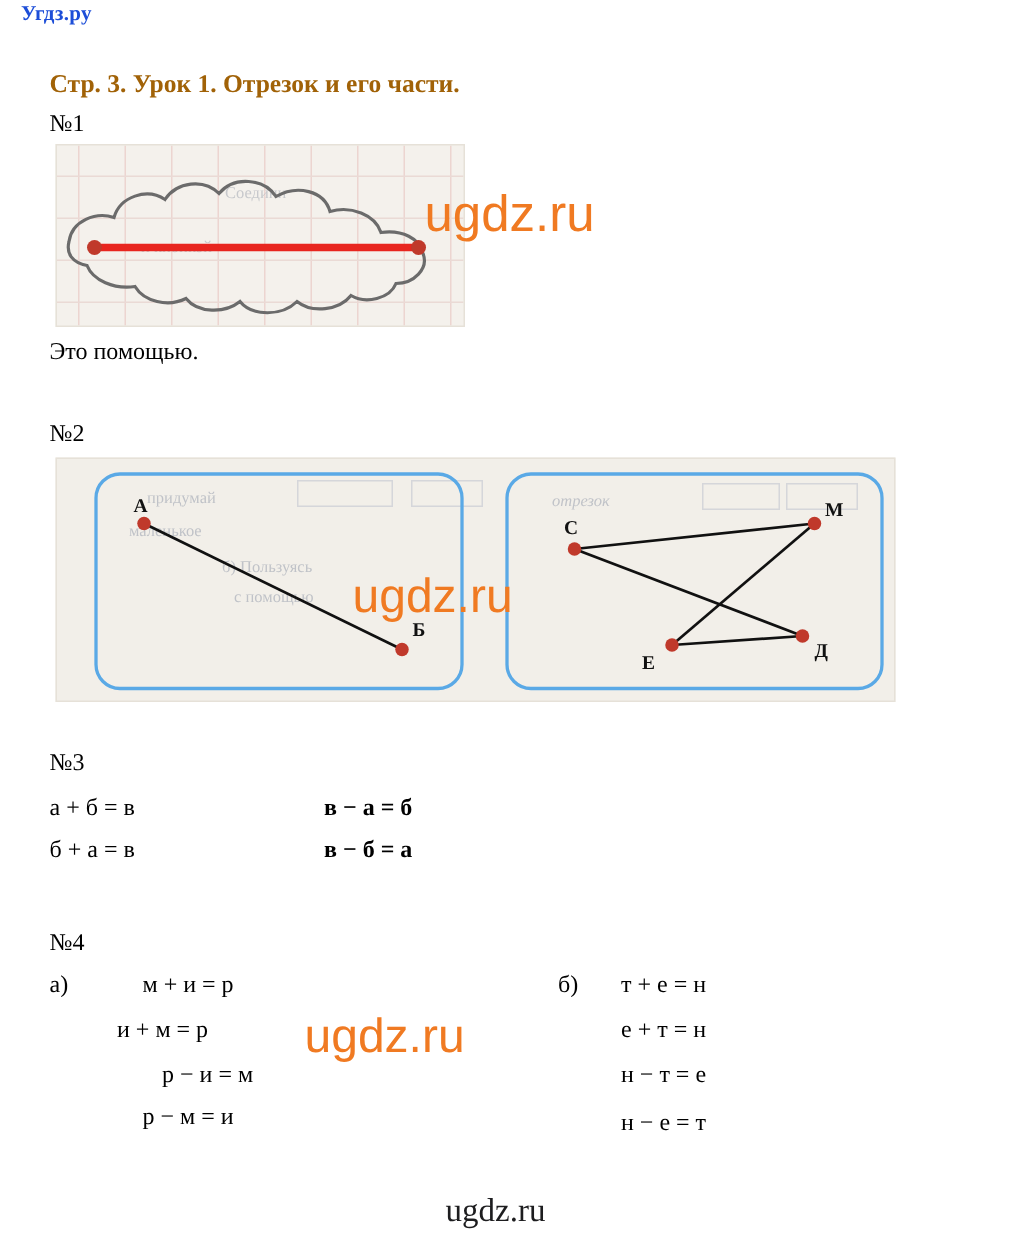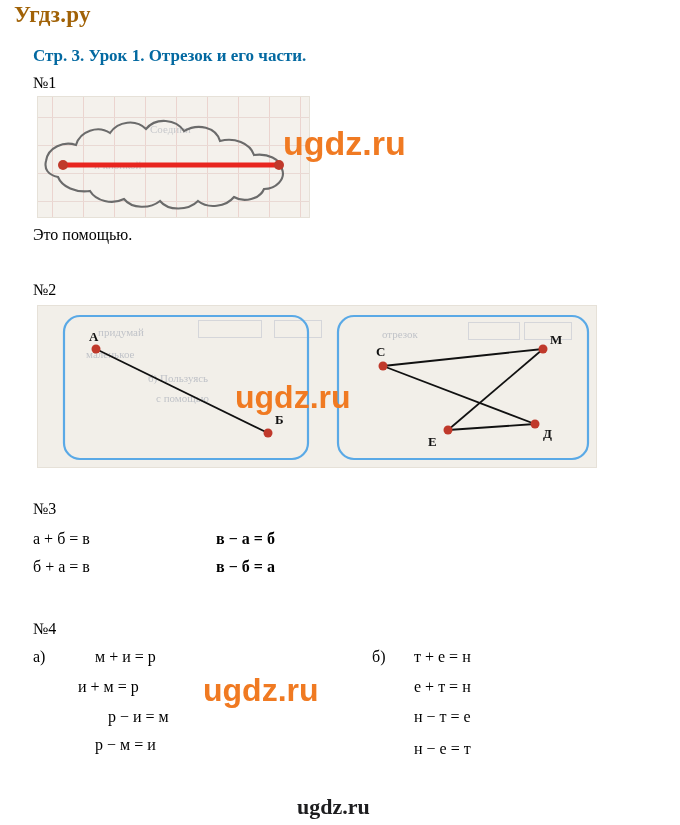--- a/index.html
+++ b/index.html
@@ -13,33 +13,33 @@
     font-family: "Liberation Serif", serif;
     color: #000000;
     position: relative;
     overflow: hidden;
   }
   .site-logo {
     position: absolute;
     left: 14px;
     top: 2px;
     font-family: "Liberation Serif", serif;
-    font-size: 23px;
+    font-size: 14px;
+    font-weight: bold;
+    color: #1d4ed8;
+    letter-spacing: 0.2px;
+  }
+  .page-title {
+    position: absolute;
+    left: 33px;
+    top: 46px;
+    font-family: "Liberation Serif", serif;
+    font-size: 17px;
     font-weight: bold;
     color: #a16207;
-    letter-spacing: 0.2px;
-  }
-  .page-title {
-    position: absolute;
-    left: 33px;
-    top: 46px;
-    font-family: "Liberation Serif", serif;
-    font-size: 17px;
-    font-weight: bold;
-    color: #0369a1;
   }
   .task-num {
     position: absolute;
     font-family: "Liberation Serif", serif;
     font-size: 16px;
     color: #000;
   }
   #t1 { left: 33px; top: 74px; }
   #t2 { left: 33px; top: 281px; }
   #t3 { left: 33px; top: 500px; }
@@ -139,21 +139,21 @@
     position: absolute;
     font-family: "Liberation Serif", serif;
     font-size: 16px;
     white-space: pre;
   }
 
   
   .wm {
     position: absolute;
     font-family: "Liberation Sans", sans-serif;
-    font-weight: bold;
+    font-weight: normal;
     color: #f07a22;
     pointer-events: none;
     user-select: none;
   }
   .wm1 { left: 283px; top: 124px; font-size: 34px; }
   .wm2 { left: 235px; top: 379px; font-size: 32px; }
   .wm3 { left: 203px; top: 672px; font-size: 32px; }
   .wm4 { left: 297px; top: 794px; font-size: 22px; color: #1d1d1f; font-family: "Liberation Serif", serif; }
 </style>
 </head>
@@ -199,21 +199,21 @@
 <div class="task-num" id="t2">№2</div>
 
 <div class="lbl-a">а)</div>
 <div class="lbl-b">б)</div>
 
 <div class="photo2">
   <div class="faded-text" style="left:60px; top:20px;">придумай</div>
   <div class="faded-text" style="left:48px; top:42px;">маленькое</div>
   <div class="faded-text" style="left:110px; top:66px;">б) Пользуясь</div>
   <div class="faded-text" style="left:118px; top:86px;">с помощью</div>
-  <div class="faded-text" style="left:344px; top:22px;">отрезок</div>
+  <div class="faded-text" style="left:330px; top:22px;font-style:italic;">отрезок</div>
   <div class="faded-box" style="left:160px; top:14px; width:62px; height:16px;"></div>
   <div class="faded-box" style="left:236px; top:14px; width:46px; height:16px;"></div>
   <div class="faded-box" style="left:430px; top:16px; width:50px; height:16px;"></div>
   <div class="faded-box" style="left:486px; top:16px; width:46px; height:16px;"></div>
 
   <svg width="560" height="163" viewBox="0 0 560 163" style="position:absolute; left:0; top:0;">
 
     <rect x="26" y="10" width="244" height="143" rx="16" ry="16" fill="none" stroke="#5aa9e6" stroke-width="2.2"></rect>
 
     <rect x="300" y="10" width="250" height="143" rx="16" ry="16" fill="none" stroke="#5aa9e6" stroke-width="2.2"></rect>

